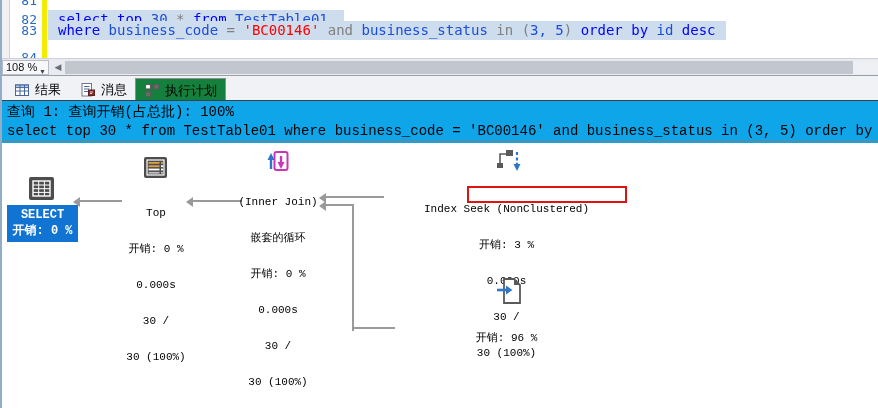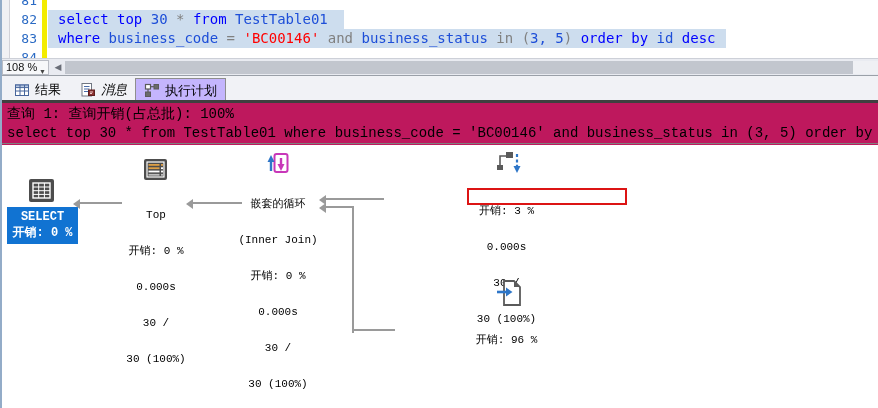--- a/index.html
+++ b/index.html
@@ -32,27 +32,27 @@
   #hs-left { position:absolute; left:49px; top:2px; width:14px; height:13px; color:#6a6e78;
              font:9px/13px "Liberation Sans", sans-serif; text-align:center; }
   #hs-track { position:absolute; left:63px; top:2px; width:813px; height:13px; background:#eff0f4; }
   #hs-thumb { position:absolute; left:0; top:0; width:788px; height:13px; background:#c2c6ce; }
   
   #tabstrip { position:absolute; left:0; top:75px; width:876px; height:25px;
               background:#f1f2f6; border-top:1px solid #9aa0a8; }
   .tab { position:absolute; top:2px; height:23px; display:flex; align-items:center;
          padding:0 8px; font:13px/23px "Liberation Sans", sans-serif; color:#000; }
   .tab .icn { margin-right:5px; display:inline-block; width:16px; height:16px; }
-  .tab.active { background:#c4b5fd; border:1px solid #8e8e8e; border-bottom:none; }
+  .tab.active { background:#15803d; border:1px solid #8e8e8e; border-bottom:none; }
   #tab-results { left:4px; }
-  #tab-messages { left:70px;font-style:italic; }
+  #tab-messages { left:70px; }
   #tab-plan { left:133px; }
   
-  #plan-pane { position:absolute; left:0; top:100px; width:876px; height:288px; background:#be185d;
-               border-top:3px solid #404040; }
+  #plan-pane { position:absolute; left:0; top:100px; width:876px; height:288px; background:#0ea5e9;
+               border-top:1px solid #404040; }
   #plan-header { position:absolute; left:5px; top:3px; width:868px; white-space:nowrap; overflow:hidden;
                  font:14px/17px "Liberation Mono", monospace; color:#000; }
   #plan-statement { position:absolute; left:5px; top:22px; width:871px; white-space:nowrap; overflow:hidden;
                     font:14px/17px "Liberation Mono", monospace; color:#000; }
   #plan-divider { position:absolute; left:0; top:40px; width:876px; height:1px; background:#808080; }
   #plan-canvas { position:absolute; left:0; top:42px; width:876px; height:266px; background:#fff; }
   .node-text { position:absolute; text-align:center; white-space:pre; color:#000;
                font:11px/12px "Liberation Mono", monospace; }
   #select-box { position:absolute; left:5px; top:62px; width:71px; height:37px; background:#1173d2;
                 color:#fff; text-align:center; font:bold 12px/16px "Liberation Mono", monospace;
@@ -81,21 +81,21 @@
     <div class="ed-row" style="top:-9px;">
       <span class="ln">81</span>
     </div>
 
     <div class="ed-row" style="top:10px;">
       <span class="ln">82</span>
       <span class="sel-bg" style="left:46px; width:296px;"></span>
       <span class="code"><span class="c-kw">select </span><span class="c-kw">top </span><span class="c-id">30 </span><span class="c-op">* </span><span class="c-kw">from </span><span class="c-id">TestTable01</span></span>
     </div>
 
-    <div class="ed-row" style="top:29px;">
+    <div class="ed-row" style="top:21px;">
       <span class="ln">83</span>
       <span class="sel-bg" style="left:46px; width:678px;"></span>
       <span class="code"><span class="c-kw">where </span><span class="c-id">business_code </span><span class="c-op">= </span><span class="c-str">'BC00146' </span><span class="c-op">and </span><span class="c-id">business_status </span><span class="c-op">in </span><span class="c-op">(</span><span class="c-id">3, 5</span><span class="c-op">) </span><span class="c-kw">order by </span><span class="c-id">id </span><span class="c-kw">desc</span></span>
     </div>
 
     <div class="ed-row" style="top:48px;">
       <span class="ln">84</span>
     </div>
   </div>
 
@@ -200,22 +200,22 @@
       <span class="op-icon" style="left:263px; top:5px;">
         <svg width="27" height="27" viewBox="0 0 27 27">
             <rect x="9.5" y="4" width="13" height="18" rx="2" fill="#fff" stroke="#c837b9" stroke-width="2"></rect>
             <line x1="6" y1="21" x2="6" y2="11" stroke="#2e76c8" stroke-width="2.4"></line>
             <polygon points="2.5,12 9.5,12 6,5" fill="#2e76c8"></polygon>
             <line x1="16" y1="8" x2="16" y2="15" stroke="#c837b9" stroke-width="2.4"></line>
             <polygon points="12.5,14 19.5,14 16,21" fill="#c837b9"></polygon>
           </svg>
       </span>
       <div class="node-text" style="left:211px; top:29px; width:130px;">
+        <div>(Inner Join)</div>
         <div>嵌套的循环</div>
-        <div>(Inner Join)</div>
         <div>开销: 0 %</div>
         <div>0.000s</div>
         <div>30 /</div>
         <div>30 (100%)</div>
       </div>
 
       <div class="arrow-h head-left" style="left:324px; top:53px; width:58px;"></div>
 
       <div class="arrow-h head-left" style="left:324px; top:61px; width:28px;"></div>
       <div class="arrow-v" style="left:350px; top:61px; height:127px;"></div>
@@ -224,20 +224,21 @@
       <span class="op-icon" style="left:492px; top:2px;">
         <svg width="30" height="32" viewBox="0 0 30 32">
             <path d="M6 20 V9 H16" fill="none" stroke="#5a5a5a" stroke-width="1.6"></path>
             <rect x="12" y="5" width="7" height="6" fill="#5a5a5a"></rect>
             <rect x="3" y="18" width="6" height="5" fill="#5a5a5a"></rect>
             <line x1="23" y1="7" x2="23" y2="20" stroke="#2e76c8" stroke-width="2.2" stroke-dasharray="3,2.4"></line>
             <polygon points="19.5,19 26.5,19 23,26" fill="#2e76c8"></polygon>
           </svg>
       </span>
       <div class="node-text" style="left:384px; top:36px; width:241px;">
+        <div>Index Seek (NonClustered)</div>
         <div>开销: 3 %</div>
         <div>0.000s</div>
         <div>30 /</div>
         <div>30 (100%)</div>
       </div>
       <div id="highlight-red"></div>
 
       <span class="op-icon" style="left:493px; top:133px;">
         <svg width="28" height="30" viewBox="0 0 28 30">
             <polygon points="9,3 19,3 25,9 25,27 9,27" fill="#fff" stroke="#5a5a5a" stroke-width="1.8"></polygon>

